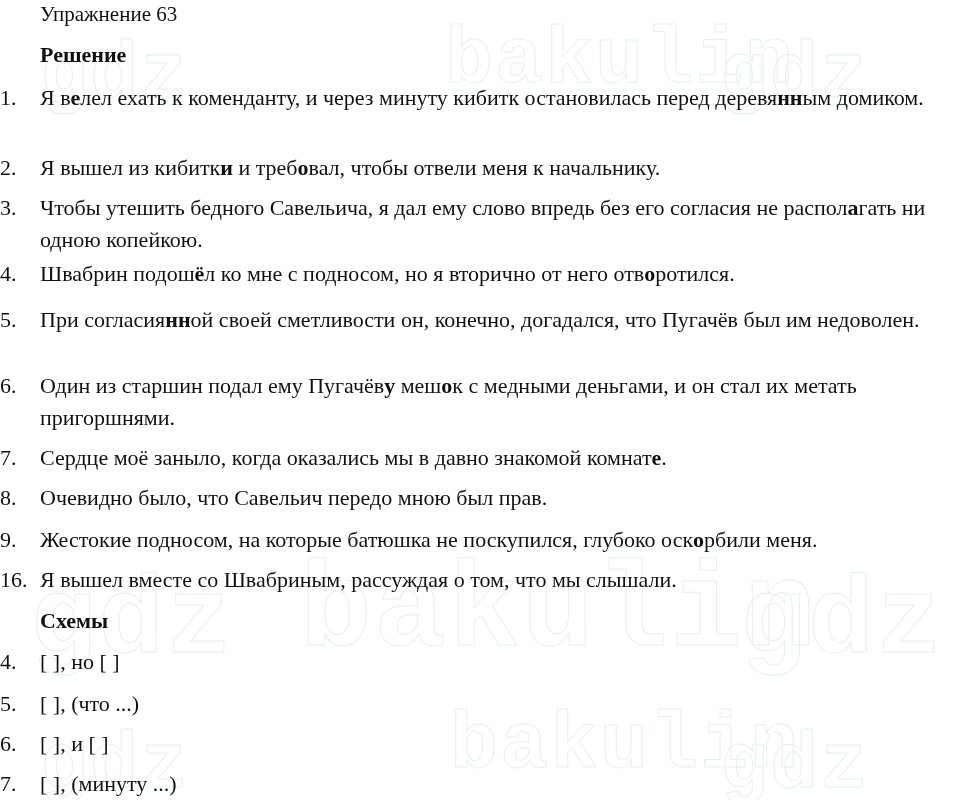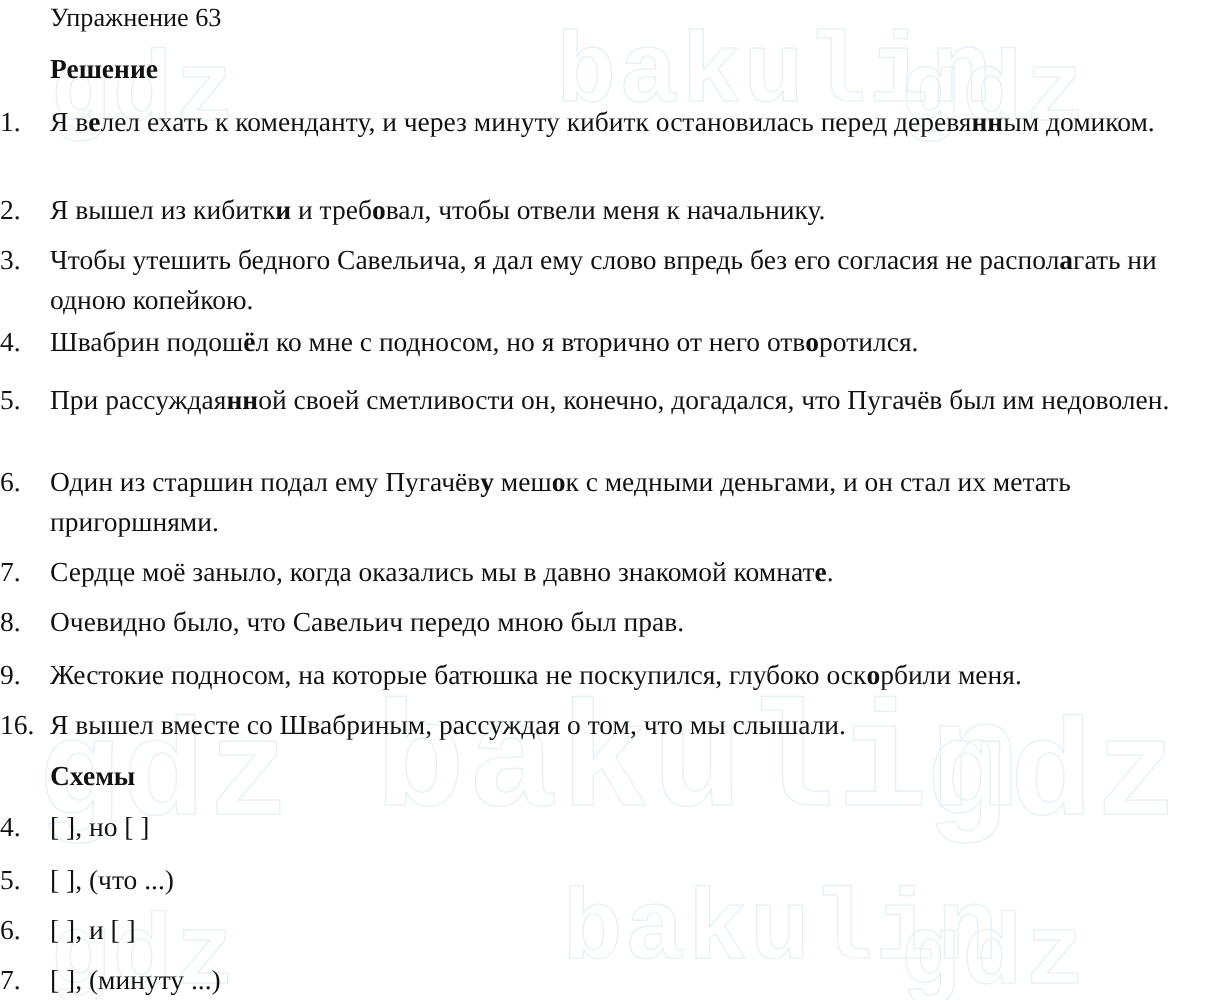--- a/index.html
+++ b/index.html
@@ -58,21 +58,21 @@
     <span class="text"><span>Чтобы утешить бедного Савельича, я дал ему слово впредь без его согласия не распол</span><b>а</b><span>гать ни одною копейкою.</span></span>
   </div>
 
   <div class="item" style="top:258px;">
     <span class="num">4.</span>
     <span class="text"><span>Швабрин подош</span><b>ё</b><span>л ко мне с подносом, но я вторично от него отв</span><b>о</b><span>ротился.</span></span>
   </div>
 
   <div class="item" style="top:304px;">
     <span class="num">5.</span>
-    <span class="text"><span>При рассуждая</span><b>нн</b><span>ой своей сметливости он, конечно, догадался, что Пугачёв был им недоволен.</span></span>
+    <span class="text"><span>При согласия</span><b>нн</b><span>ой своей сметливости он, конечно, догадался, что Пугачёв был им недоволен.</span></span>
   </div>
 
   <div class="item" style="top:370px;">
     <span class="num">6.</span>
     <span class="text"><span>Один из старшин подал ему Пугачёв</span><b>у</b><span> меш</span><b>о</b><span>к с медными деньгами, и он стал их метать пригоршнями.</span></span>
   </div>
 
   <div class="item" style="top:442px;">
     <span class="num">7.</span>
     <span class="text"><span>Сердце моё заныло, когда оказались мы в давно знакомой комнат</span><b>е</b><span>.</span></span>

